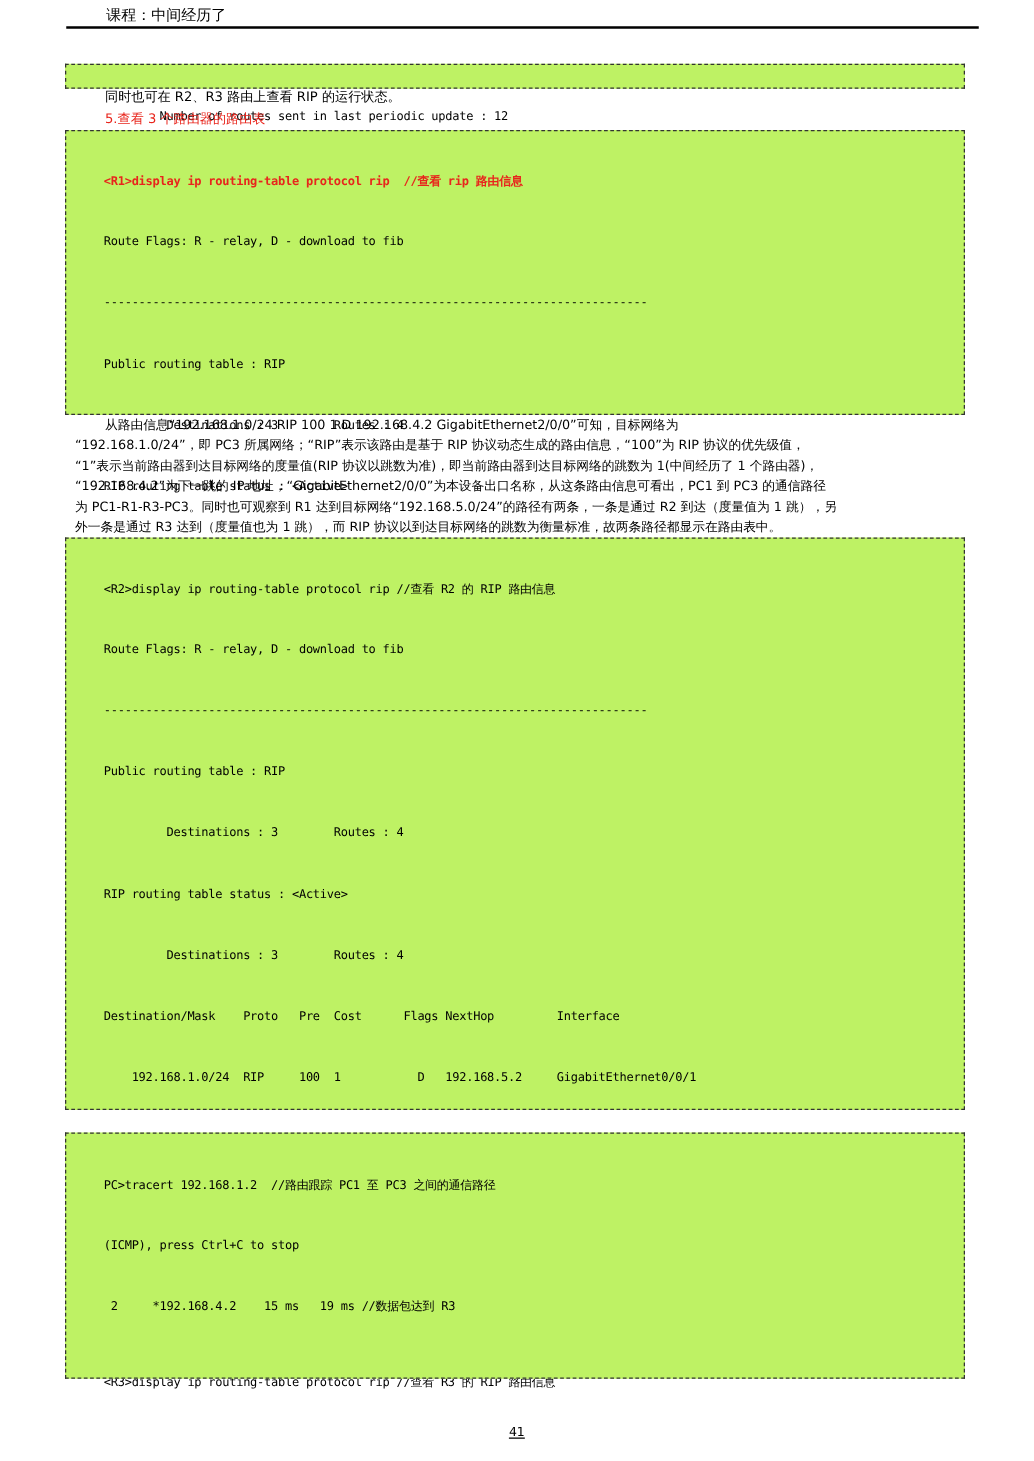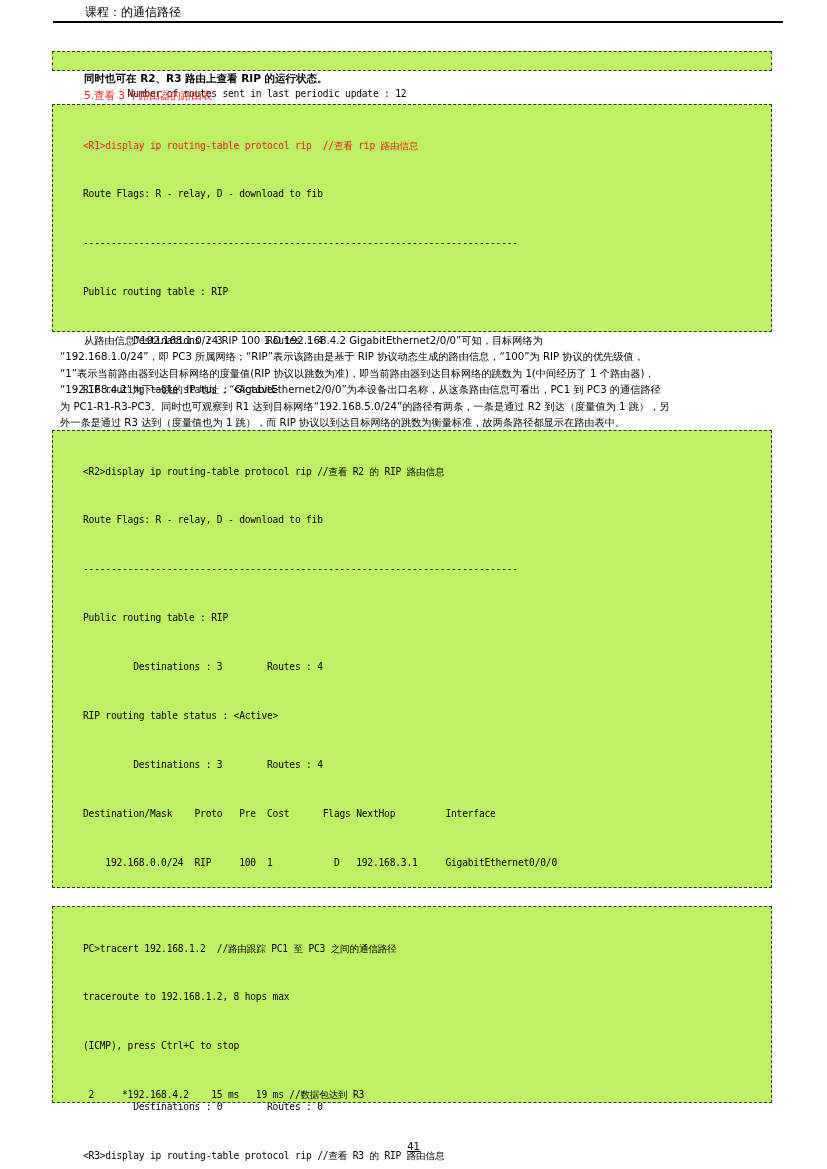--- a/index.html
+++ b/index.html
@@ -6,37 +6,37 @@
   body { width: 827px; height: 1169px; position: relative; overflow: hidden;
          font-family: "DejaVu Sans", sans-serif; color: #000; }
   .header-title { position: absolute; left: 85px; top: 4px; font-size: 12px; line-height: 16px; }
   .header-rule { position: absolute; left: 53px; width: 730px; top: 21px; height: 2px; background: #000; }
 
   .box { position: absolute; left: 52px; width: 720px; background: #bef264;
          border: 1px dashed #333; box-sizing: border-box; }
   .mono { font-family: "DejaVu Sans Mono", monospace; font-size: 9.6px; white-space: pre;
           line-height: 16.3px; padding-left: 30px; letter-spacing: -0.2px; }
   .mono .line { height: 16.3px; overflow: hidden; }
-  .red { color: #e8251c; }
+  .red { color: #e8251c; font-weight: bold; }
   .para { position: absolute; left: 60px; width: 712px; font-size: 10.2px; line-height: 16.4px; }
   .heading { position: absolute; left: 84px; font-size: 10.5px; font-weight: normal; color: #e8251c; line-height: 16px; }
   .plain { position: absolute; left: 84px; font-size: 10.5px; line-height: 16px; }
   .page-num { position: absolute; left: 0; width: 827px; top: 1141px; text-align: center; font-size: 10px; text-decoration: underline; }
 </style>
 </head>
 <body>
 
-<div class="header-title">课程：的通信路径</div>
+<div class="header-title">课程：中间经历了</div>
 <div class="header-rule"></div>
 
 <div class="box mono" style="top:51px; height:20px; padding-top:1px;">
   <div class="line">        Number of routes sent in last periodic update : 12</div>
 </div>
 
-<div class="plain" style="top:70px;font-weight:bold;">同时也可在 R2、R3 路由上查看 RIP 的运行状态。</div>
+<div class="plain" style="top:70px;">同时也可在 R2、R3 路由上查看 RIP 的运行状态。</div>
 <div class="heading" style="top:87px;">5.查看 3 个路由器的路由表</div>
 
 <div class="box mono" style="top:104px; height:228px; padding-top:0px;">
   <div class="line red">&lt;R1&gt;display ip routing-table protocol rip  //查看 rip 路由信息</div>
   <div class="line">Route Flags: R - relay, D - download to fib</div>
   <div class="line">------------------------------------------------------------------------------</div>
   <div class="line">Public routing table : RIP</div>
   <div class="line">         Destinations : 3        Routes : 4</div>
   <div class="line">RIP routing table status : &lt;Active&gt;</div>
   <div class="line">         Destinations : 3        Routes : 4</div>
@@ -60,21 +60,20 @@
 
 <div class="box mono" style="top:430px; height:458px; padding-top:0px;">
   <div class="line">&lt;R2&gt;display ip routing-table protocol rip //查看 R2 的 RIP 路由信息</div>
   <div class="line">Route Flags: R - relay, D - download to fib</div>
   <div class="line">------------------------------------------------------------------------------</div>
   <div class="line">Public routing table : RIP</div>
   <div class="line">         Destinations : 3        Routes : 4</div>
   <div class="line">RIP routing table status : &lt;Active&gt;</div>
   <div class="line">         Destinations : 3        Routes : 4</div>
   <div class="line">Destination/Mask    Proto   Pre  Cost      Flags NextHop         Interface</div>
-  <div class="line">    192.168.0.0/24  RIP     100  1           D   192.168.3.1     GigabitEthernet0/0/0</div>
   <div class="line">    192.168.1.0/24  RIP     100  1           D   192.168.5.2     GigabitEthernet0/0/1</div>
   <div class="line">    192.168.4.0/24  RIP     100  1           D   192.168.3.1     GigabitEthernet0/0/0</div>
   <div class="line">                    RIP     100  1           D   192.168.5.2     GigabitEthernet0/0/1</div>
   <div class="line">RIP routing table status : &lt;Inactive&gt;</div>
   <div class="line">         Destinations : 0        Routes : 0</div>
   <div class="line">&lt;R3&gt;display ip routing-table protocol rip //查看 R3 的 RIP 路由信息</div>
   
   
   
   
@@ -86,21 +85,20 @@
   
   
   
   
 </div>
 
 <div class="heading" style="top:889px;margin-top:40px;">6.在 PC1 测试通信路径</div>
 
 <div class="box mono" style="top:906px; height:197px; padding-top:1px;">
   <div class="line">PC&gt;tracert 192.168.1.2  //路由跟踪 PC1 至 PC3 之间的通信路径</div>
-  <div class="line">traceroute to 192.168.1.2, 8 hops max</div>
   <div class="line">(ICMP), press Ctrl+C to stop</div>
   <div class="line"> 2     *192.168.4.2    15 ms   19 ms //数据包达到 R3</div>
   
   
   
   
   
   
   
 </div>

